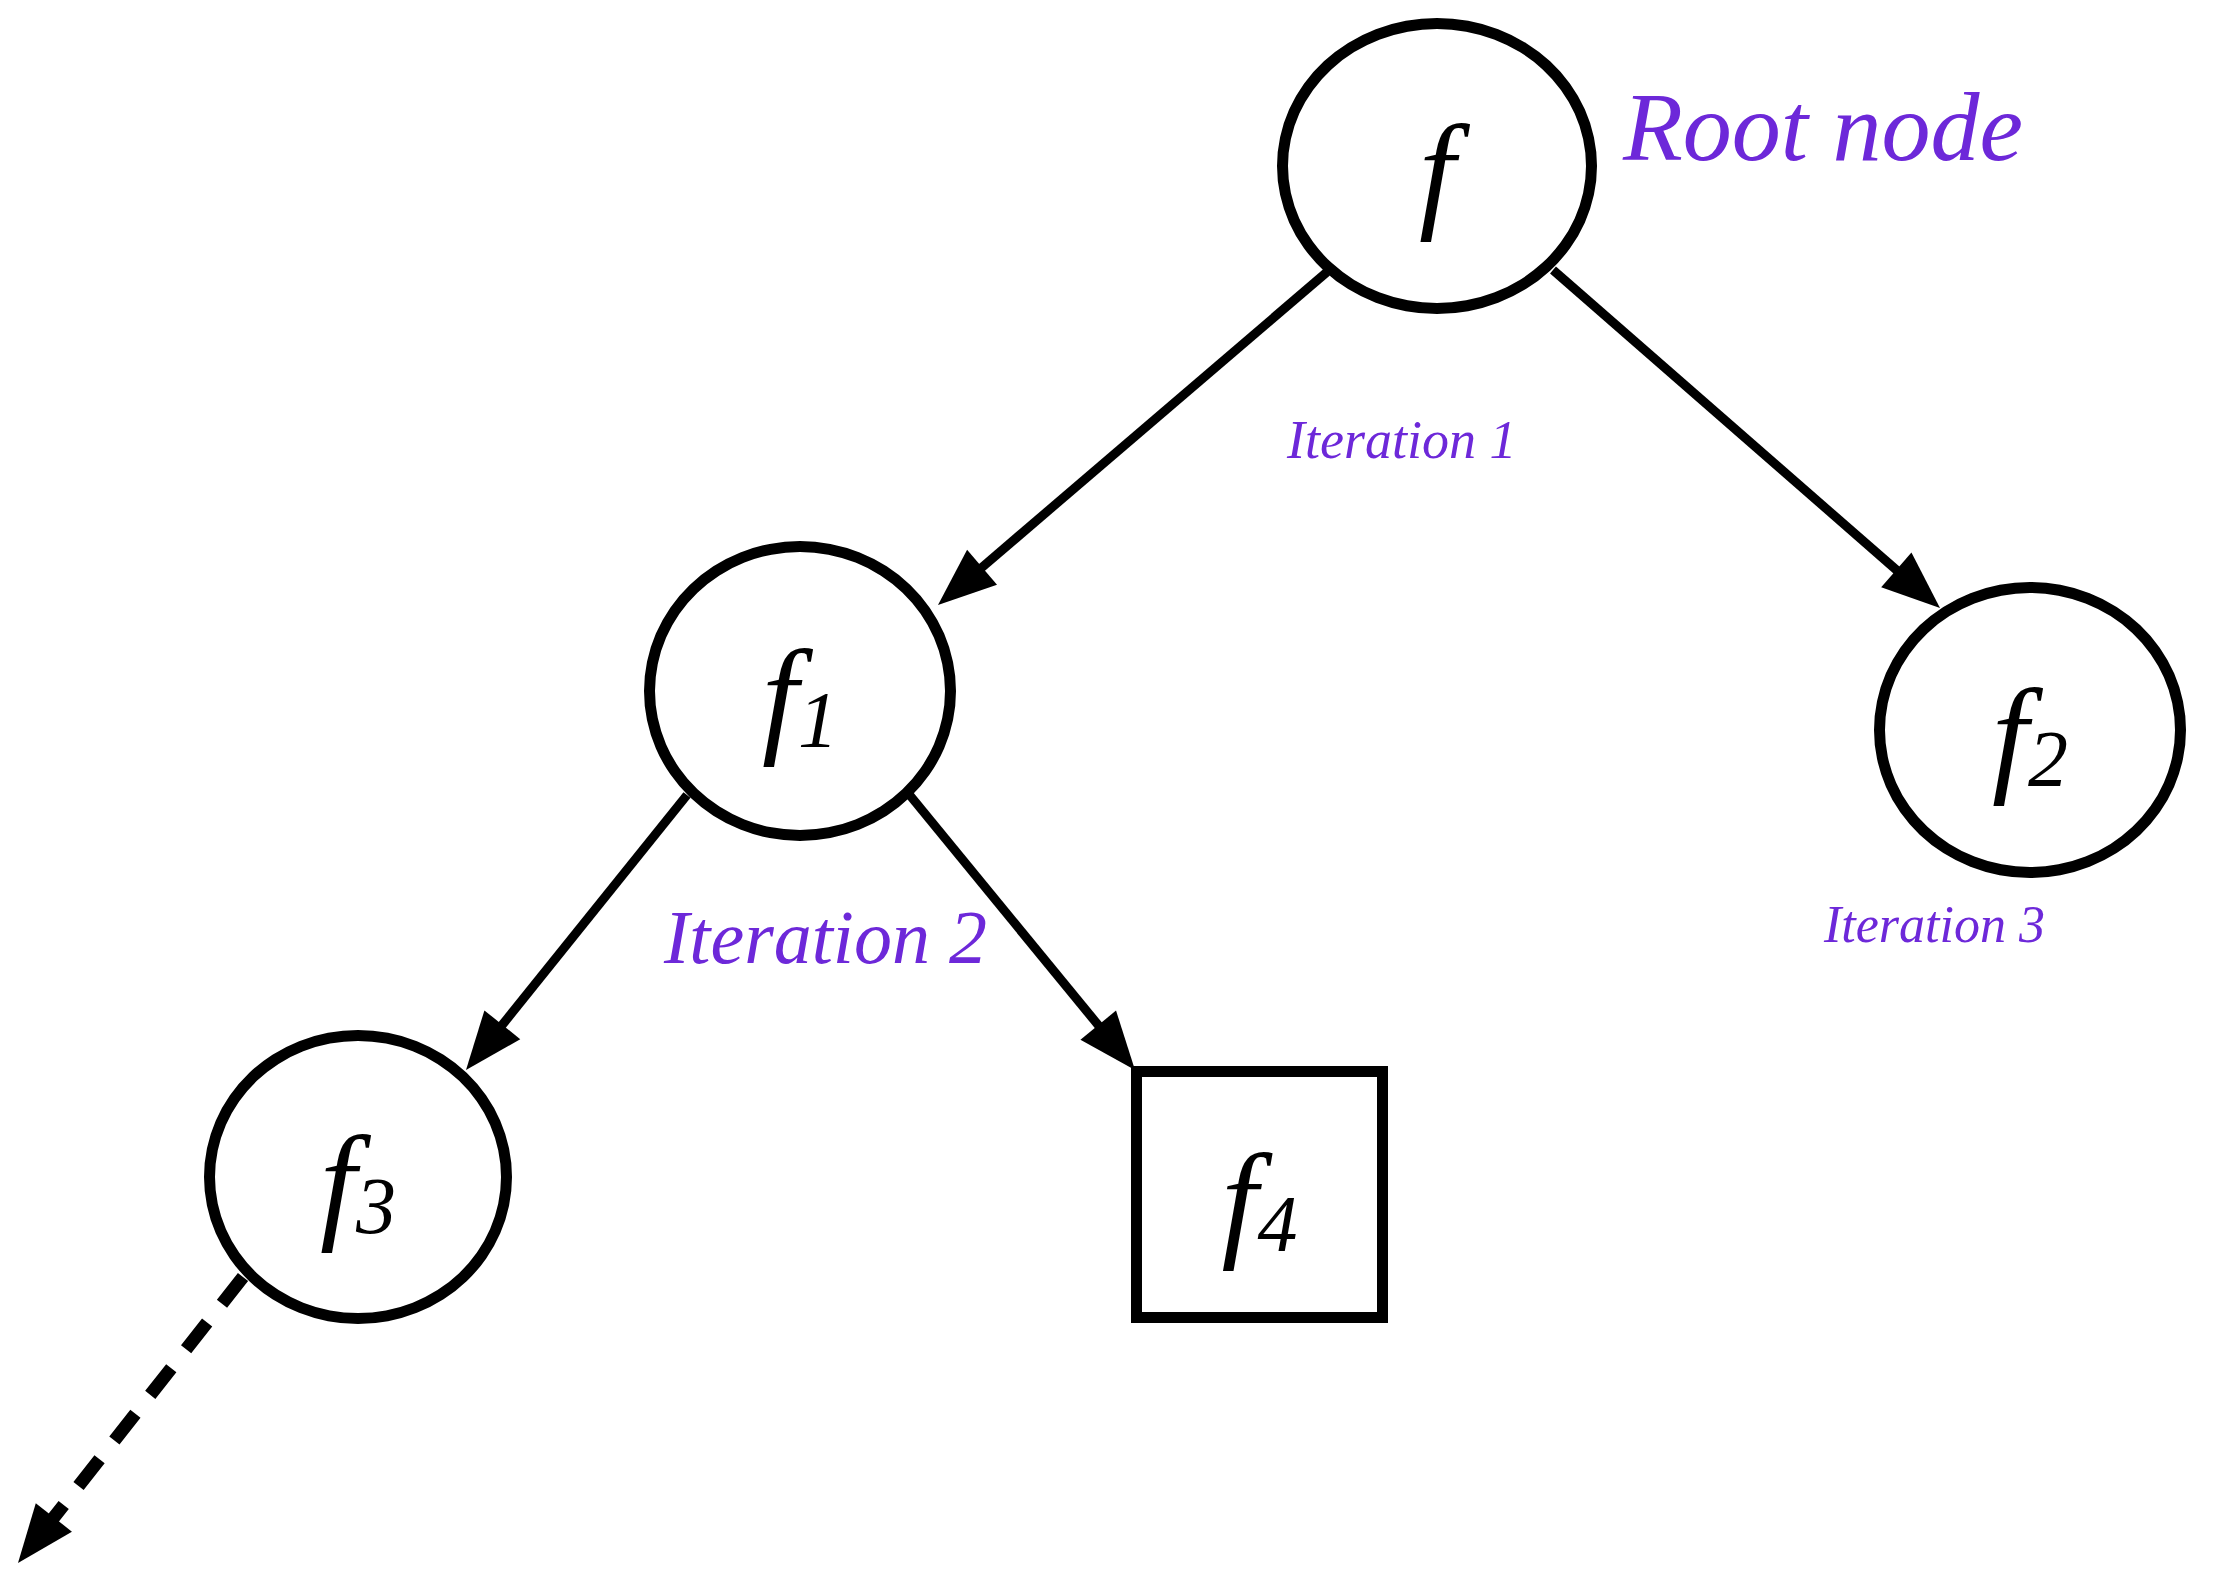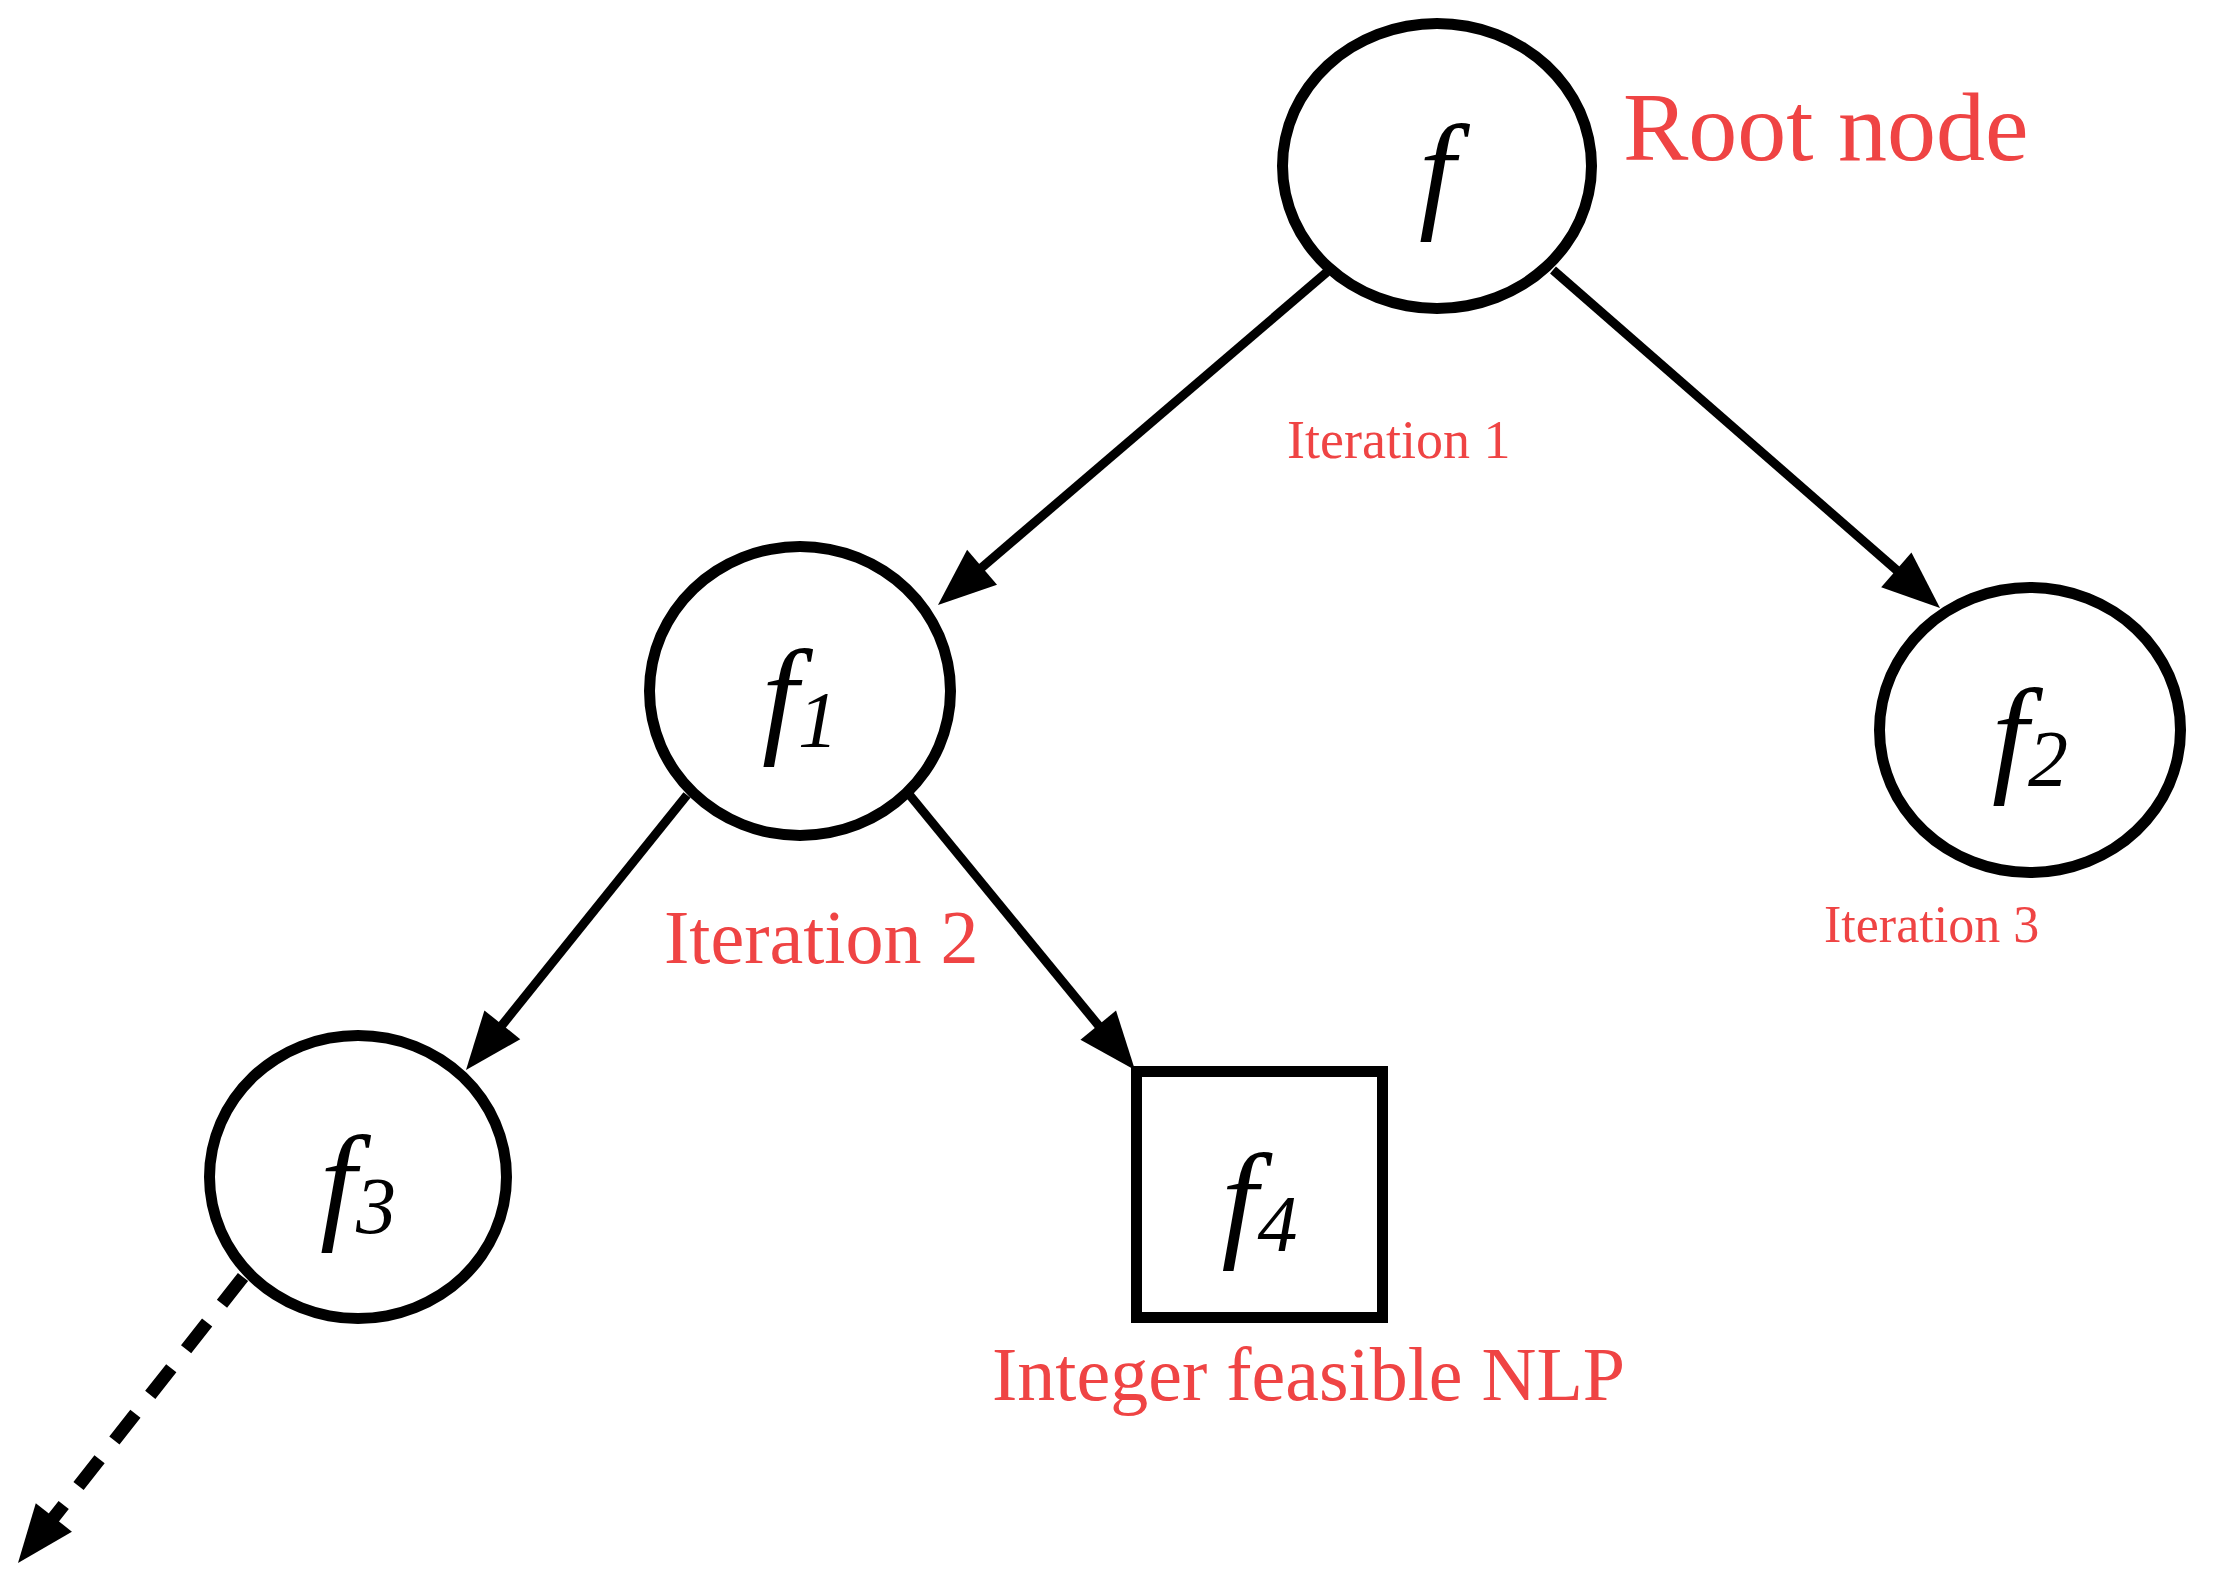--- a/index.html
+++ b/index.html
@@ -43,24 +43,25 @@
   .fsub {
     font-family: "Liberation Serif", "DejaVu Serif", serif;
     font-style: italic;
     font-size: 80px;
     line-height: 1;
     display: inline-block;
     transform: translateY(0.62em);
   }
   .ann {
     position: absolute;
-    color: #ef4444;
+    color: #6d28d9;
     white-space: nowrap;
     line-height: 1;
     font-family: "Liberation Serif", "DejaVu Serif", serif;
+    font-style: italic;
   }
 </style>
 </head>
 <body>
 
 <div class="canvas">
 
   <svg class="edges" width="2222" height="1589" viewBox="0 0 2222 1589">
     <g>
       <line x1="1327" y1="272" x2="972.9448199978443" y2="575.0857967627708" stroke="#000000" stroke-width="9"></line>
@@ -116,15 +117,14 @@
     <span class="nl">
         <span class="f">f</span>
         <span class="fsub">4</span>
       </span>
   </div>
 
   <div class="ann" style="left: 1623px; top: 78px; font-size: 98px;">Root node</div>
   <div class="ann" style="left: 1287px; top: 413px; font-size: 54px;">Iteration 1</div>
   <div class="ann" style="left: 648px; top: 899px; font-size: 76px; margin-left: 16px;">Iteration 2</div>
   <div class="ann" style="left: 1824px; top: 899px; font-size: 52px;">Iteration 3</div>
-  <div class="ann" style="left: 992px; top: 1336px; font-size: 76px;">Integer feasible NLP</div>
 
 </div>
 
 </body></html>

